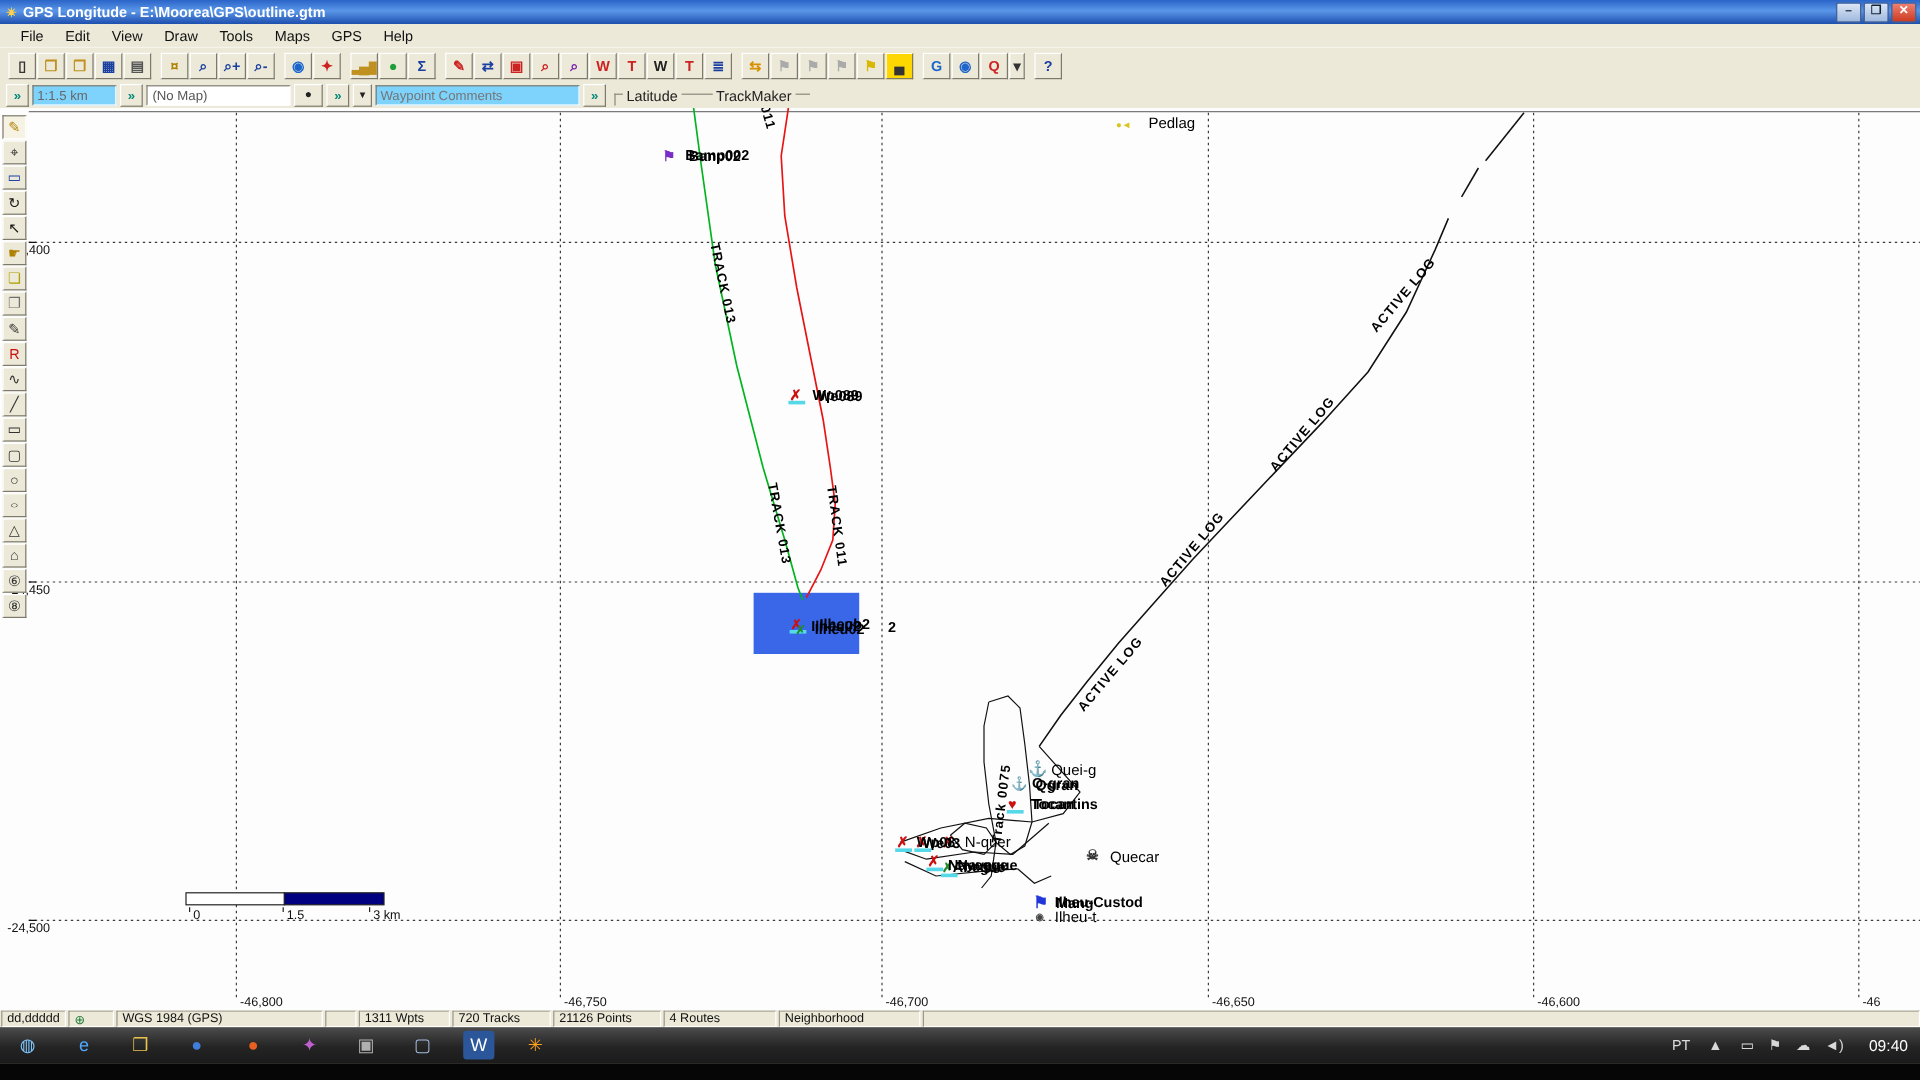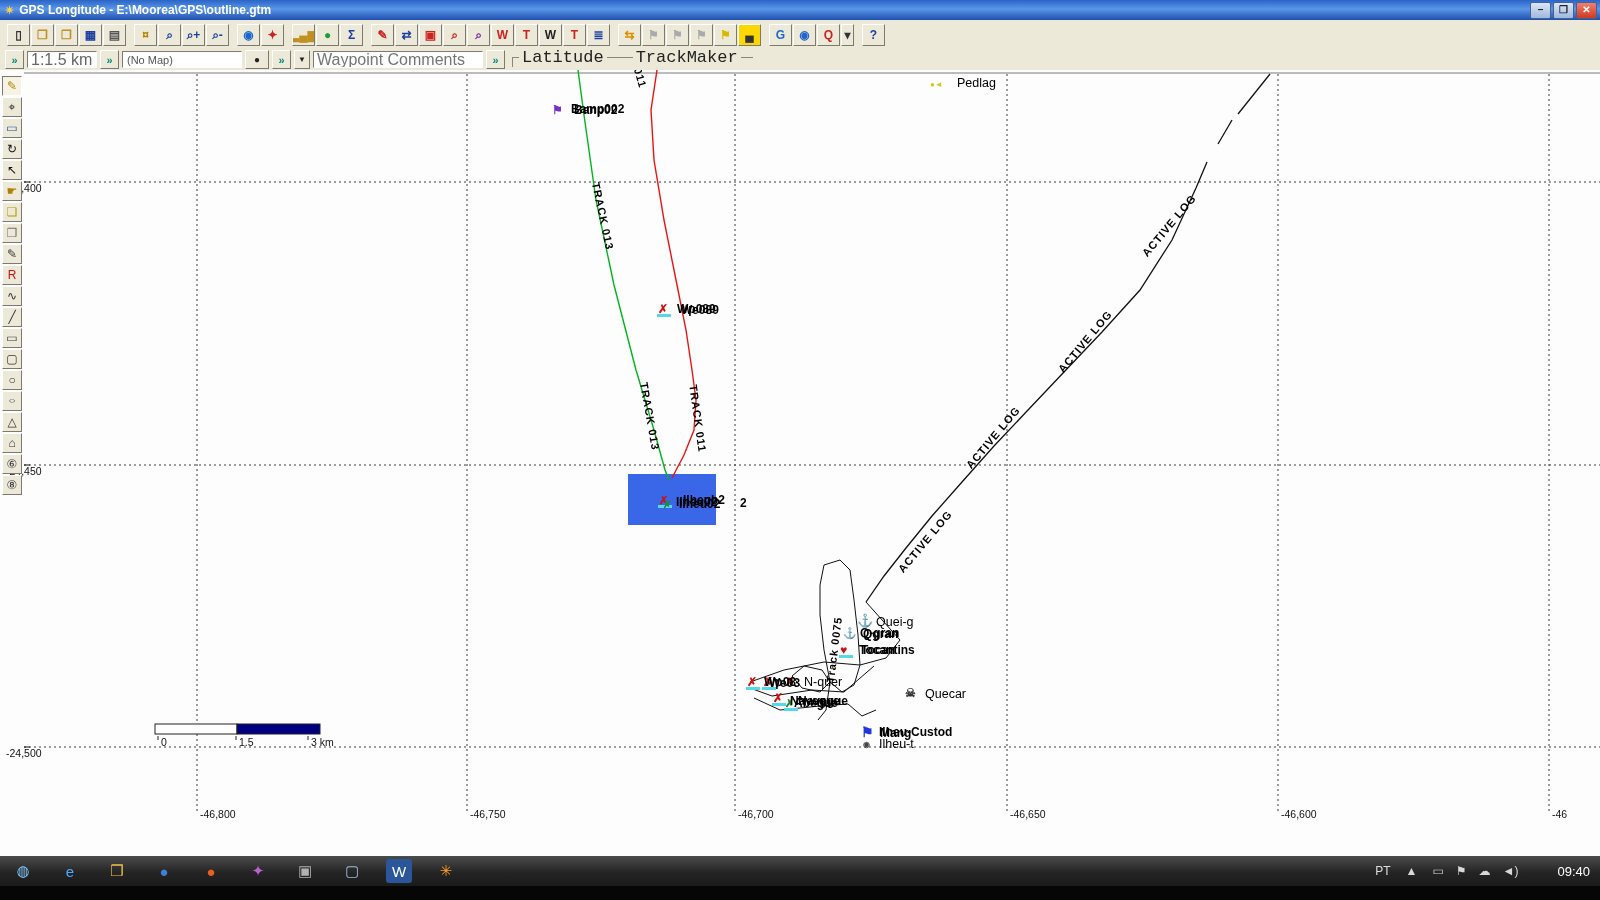--- a/index.html
+++ b/index.html
@@ -23,29 +23,29 @@
   .toolbar{height:29px;flex:0 0 29px;background:#ece9d8;display:flex;align-items:center;padding-left:7px;}
   .tbtn{width:23px;height:22px;margin-right:1px;background:#ece9d8;border:1px solid;border-color:#fff #7d7a6d #7d7a6d #fff;
     display:flex;align-items:center;justify-content:center;font-size:12px;font-weight:bold;box-sizing:border-box;white-space:nowrap;overflow:hidden;}
   .tbtn.narrow{width:13px;}
   .tsep{width:7px;height:22px;}
 
   
   .toolbar2{height:21px;flex:0 0 21px;background:#ece9d8;display:flex;align-items:center;gap:3px;padding-left:5px;font-size:11px;}
   .chev{width:17px;height:17px;background:#ece9d8;border:1px solid;border-color:#fff #7d7a6d #7d7a6d #fff;
     color:#00897b;font-weight:bold;font-size:11px;display:flex;align-items:center;justify-content:center;}
-  .tinput{height:15px;border:1px solid;border-color:#7d7a6d #fff #fff #7d7a6d;background:#ffffff;font-size:16px;
+  .tinput{height:15px;border:1px solid;border-color:#7d7a6d #fff #fff #7d7a6d;background:#7dd3fc;font-size:11px;
     padding:0 3px;font-family:"Liberation Sans",sans-serif;color:#666;box-sizing:content-box;}
   .combo{height:17px;border:1px solid;border-color:#7d7a6d #fff #fff #7d7a6d;background:#fff;color:#555;
     display:flex;align-items:center;padding:0 4px;box-sizing:border-box;}
   .circlebtn{width:22px;height:17px;background:#ece9d8;border:1px solid;border-color:#fff #7d7a6d #7d7a6d #fff;
     display:flex;align-items:center;justify-content:center;font-size:10px;color:#222;}
   .caretbtn{width:14px;height:17px;background:#ece9d8;border:1px solid;border-color:#fff #7d7a6d #7d7a6d #fff;
     display:flex;align-items:center;justify-content:center;font-size:8px;color:#222;}
-  .coordgrp{display:flex;align-items:flex-end;height:14px;margin-left:4px;color:#222;font-size:17px;font-family:Liberation Mono, monospace;}
+  .coordgrp{display:flex;align-items:flex-start;height:14px;margin-left:4px;color:#222;font-size:12px;}
   .cg-corner{width:6px;height:9px;border-top:1px solid #8a877a;border-left:1px solid #8a877a;margin-top:5px;}
   .cg-line{width:26px;height:9px;border-top:1px solid #8a877a;margin-top:5px;}
   .cg-label{padding:0 3px;}
 
   
   .main{position:relative;flex:1 1 auto;background:#fdfdfd;overflow:hidden;}
   .map-svg{position:absolute;left:0;top:0;}
   svg text{font-family:"Liberation Sans",sans-serif;}
   .grid{stroke:#3c3c3c;stroke-width:1;stroke-dasharray:2 3;fill:none;}
   .topline{stroke:#7a7a7a;stroke-width:1;}
@@ -65,38 +65,48 @@
   .statusbar{height:14px;flex:0 0 14px;background:#ece9d8;display:flex;gap:2px;font-size:10.5px;align-items:stretch;padding-left:1px;}
   .scell{border:1px solid;border-color:#9a9789 #fff #fff #9a9789;padding:0 4px;display:flex;align-items:center;
     white-space:nowrap;color:#111;box-sizing:border-box;}
 
   
   .taskbar{height:30px;flex:0 0 30px;background:linear-gradient(#4c4c4c,#242424 55%,#1b1b1b);display:flex;align-items:center;padding:0 10px;}
   .qlaunch{display:flex;align-items:center;gap:21px;}
   .qicon{width:26px;height:24px;display:flex;align-items:center;justify-content:center;font-size:15px;border-radius:3px;}
   .tray{margin-left:auto;display:flex;align-items:center;gap:15px;color:#ddd;font-size:12px;}
   .tray .ticon{font-size:12px;color:#d8d8d8;}
-  .clock{color:#fff;font-size:13px;margin-left:24px;}
+  .clock{color:#fff;font-size:13px;margin-left:6px;}
   .bottomstrip{height:14px;flex:0 0 14px;background:#060606;}
 </style>
 </head>
 <body>
 
 <div class="window">
 
   <div class="titlebar">
     <span class="app-icon">✴</span>
     <span>GPS Longitude - E:\Moorea\GPS\outline.gtm</span>
     <span class="win-btns">
       <span class="win-btn">–</span>
       <span class="win-btn">❐</span>
       <span class="win-btn close">✕</span>
     </span>
   </div>
 
+  <div class="menubar">
+      <span class="menu-item">File</span>
+      <span class="menu-item">Edit</span>
+      <span class="menu-item">View</span>
+      <span class="menu-item">Draw</span>
+      <span class="menu-item">Tools</span>
+      <span class="menu-item">Maps</span>
+      <span class="menu-item">GPS</span>
+      <span class="menu-item">Help</span>
+    </div>
 
   <div class="toolbar">
       <span class="tbtn" style="color: rgb(51, 51, 51);">▯</span>
       <span class="tbtn" style="color: rgb(192, 144, 32);">❐</span>
       <span class="tbtn" style="color: rgb(192, 144, 32);">❒</span>
       <span class="tbtn" style="color: rgb(26, 63, 160);">▦</span>
       <span class="tbtn" style="color: rgb(85, 85, 85);">▤</span>
       <span class="tsep"></span>
       <span class="tbtn" style="color: rgb(176, 128, 0);">¤</span>
       <span class="tbtn" style="color: rgb(26, 63, 160);">⌕</span>
@@ -314,20 +324,32 @@
         </span>
         <span class="ptool">
           <span style="color: rgb(51, 51, 51);">⑥</span>
         </span>
         <span class="ptool">
           <span style="color: rgb(51, 51, 51);">⑧</span>
         </span>
       </div>
   </div>
 
+  <div class="statusbar">
+      <span class="scell" style="width: 54px;">dd,ddddd</span>
+      <span class="scell" style="width: 38px; color: rgb(31, 122, 58);">⊕</span>
+      <span class="scell" style="width: 172px;">WGS 1984 (GPS)</span>
+      <span class="scell" style="width: 26px;"></span>
+      <span class="scell" style="width: 76px;">1311 Wpts</span>
+      <span class="scell" style="width: 82px;">720 Tracks</span>
+      <span class="scell" style="width: 90px;">21126 Points</span>
+      <span class="scell" style="width: 94px;">4 Routes</span>
+      <span class="scell" style="width: 118px;">Neighborhood</span>
+      <span class="scell" style="flex: 1 1 0%;"></span>
+    </div>
 
   <div class="taskbar">
     <div class="qlaunch">
         <span class="qicon" style="color: rgb(126, 200, 255);">◍</span>
         <span class="qicon" style="color: rgb(79, 168, 255);">e</span>
         <span class="qicon" style="color: rgb(232, 194, 74);">❒</span>
         <span class="qicon" style="color: rgb(63, 127, 217);">●</span>
         <span class="qicon" style="color: rgb(232, 96, 32);">●</span>
         <span class="qicon" style="color: rgb(192, 96, 208);">✦</span>
         <span class="qicon" style="color: rgb(176, 176, 176);">▣</span>

